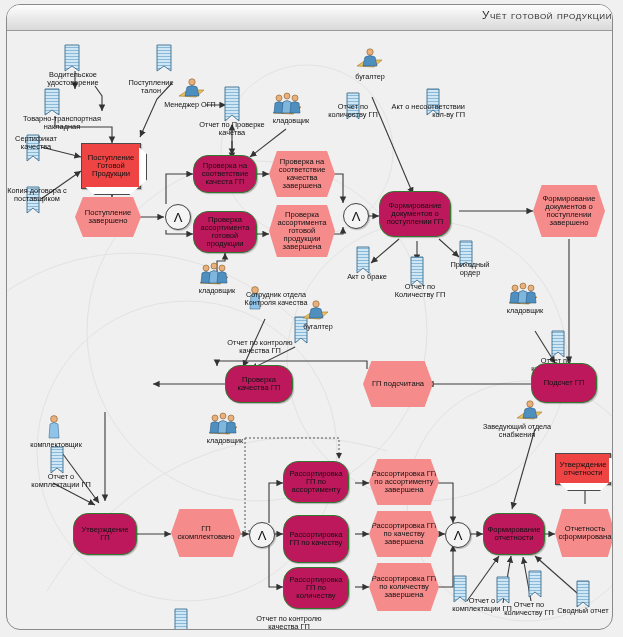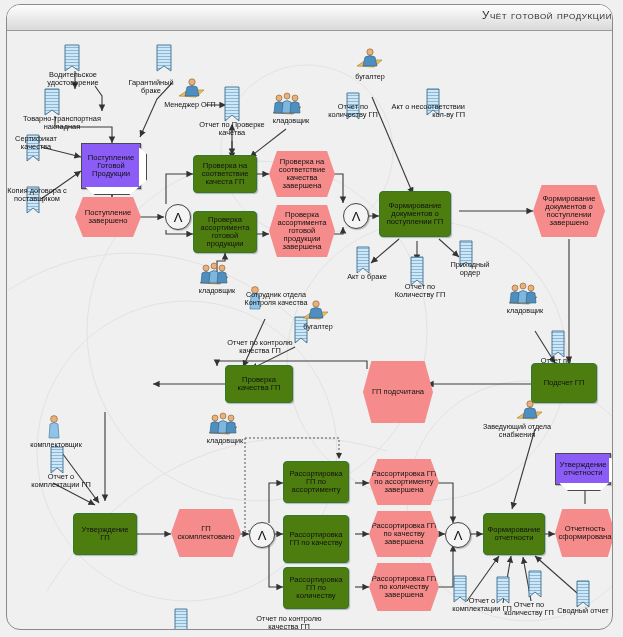--- a/index.html
+++ b/index.html
@@ -10,26 +10,26 @@
   #titlebar{position:absolute;left:0;top:0;width:100%;height:26px;
             background:linear-gradient(to bottom,#fdfdfd 0%,#ededed 45%,#d9d9d9 100%);
             border-bottom:1px solid #9a9a9a;box-sizing:border-box;}
   #titlebar .t{position:absolute;left:0;right:0;top:4px;text-align:right;
             font-size:11.5px;letter-spacing:.6px;color:#2b2b2b;font-variant:small-caps;}
   #canvas{position:absolute;left:0;top:26px;width:607px;height:599px;text-decoration:underline;}
   svg.layer{position:absolute;left:0;top:0;width:607px;height:599px;pointer-events:none;}
 
   .node{position:absolute;box-sizing:border-box;display:flex;align-items:center;justify-content:center;
         text-align:center;line-height:1.05;color:#111;}
-  .fn{background:#4d7c0f;border:1px solid #2f7a2f;border-radius:4px;font-size:7.6px;padding:1px 2px;
+  .fn{background:#be185d;border:1px solid #2f7a2f;border-radius:15px;font-size:7.6px;padding:1px 2px;
       box-shadow:1px 1px 1px rgba(0,0,0,.25);}
   .ev{background:#f58b8b;font-size:7.6px;padding:1px 2px;
       clip-path:polygon(12% 0,88% 0,100% 50%,88% 100%,12% 100%,0 50%);
       filter:drop-shadow(1px 1px 1px rgba(0,0,0,.28));}
-  .pi{background:#8b5cf6;border:1px solid #4a4a4a;font-size:7.6px;padding:1px 2px;
+  .pi{background:#ef4444;border:1px solid #4a4a4a;font-size:7.6px;padding:1px 2px;
       box-shadow:1px 1px 1px rgba(0,0,0,.2);text-align:center;}
   .pi::after{content:"";position:absolute;right:-7px;top:3px;width:7px;height:calc(100% - 6px);
       background:#fff;border:1px solid #4a4a4a;border-left:none;
       clip-path:polygon(0 0,100% 18%,100% 82%,0 100%);}
   .pi::before{content:"";position:absolute;left:3px;bottom:-7px;width:calc(100% - 6px);height:7px;
       background:#fff;border:1px solid #4a4a4a;border-top:none;
       clip-path:polygon(0 0,100% 0,82% 100%,18% 100%);}
   .op{position:absolute;width:24px;height:24px;border-radius:50%;background:#f4f4f4;border:1px solid #444;
       display:flex;align-items:center;justify-content:center;font-size:13px;color:#111;
       box-shadow:1px 1px 1px rgba(0,0,0,.22);}
@@ -271,21 +271,21 @@
             <circle cx="14" cy="3" r="3" fill="#e8b07a" stroke="#8a5a2a" stroke-width=".6"></circle>
             <circle cx="22" cy="5" r="3" fill="#e8b07a" stroke="#8a5a2a" stroke-width=".6"></circle>
             <path d="M2,10 q4,-3 8,0 l1,10 h-10 z" fill="#4e8fc0" stroke="#2a5d85" stroke-width=".6"></path>
             <path d="M10,9 q4,-3 8,0 l1,11 h-10 z" fill="#7fb6dd" stroke="#2a5d85" stroke-width=".6"></path>
             <path d="M18,10 q4,-3 8,0 l1,10 h-10 z" fill="#4e8fc0" stroke="#2a5d85" stroke-width=".6"></path>
           </g>
         </g>
       </svg>
 
       <div class="lbl" style="left:30px;top:40px;width:72px;">Водительское удостоверение</div>
-      <div class="lbl" style="left:112px;top:48px;width:64px;">Гарантийный браке</div>
+      <div class="lbl" style="left:112px;top:48px;width:64px;">Поступление талон</div>
       <div class="lbl" style="left:10px;top:84px;width:90px;">Товарно-транспортная накладная</div>
       <div class="lbl" style="left:0px;top:104px;width:58px;">Сертификат качества</div>
       <div class="lbl" style="left:0px;top:156px;width:60px;">Копия договора с поставщиком</div>
       <div class="lbl" style="left:190px;top:90px;width:70px;">Отчет по Проверке качетва</div>
       <div class="lbl" style="left:318px;top:72px;width:56px;">Отчет по количеству ГП</div>
       <div class="lbl" style="left:378px;top:72px;width:80px;text-align:right;">Акт о несоответствии кол-ву ГП</div>
       <div class="lbl" style="left:332px;top:242px;width:56px;">Акт о браке</div>
       <div class="lbl" style="left:382px;top:252px;width:62px;">Отчет по Количеству ГП</div>
       <div class="lbl" style="left:434px;top:230px;width:58px;">Приходный ордер</div>
       <div class="lbl" style="left:518px;top:326px;width:62px;">Отчет по количеству ГП</div>
@@ -318,21 +318,21 @@
       <div class="node fn" style="left:66px;top:482px;width:64px;height:42px;">Утверждение ГП</div>
       <div class="node fn" style="left:276px;top:430px;width:66px;height:42px;">Рассортировка ГП по ассортименту</div>
       <div class="node fn" style="left:276px;top:484px;width:66px;height:48px;">Рассортировка ГП по качеству</div>
       <div class="node fn" style="left:276px;top:536px;width:66px;height:42px;">Рассортировка ГП по количеству</div>
       <div class="node fn" style="left:476px;top:482px;width:62px;height:42px;">Формирование отчетности</div>
 
       <div class="node ev" style="left:68px;top:166px;width:66px;height:40px;">Поступление завершено</div>
       <div class="node ev" style="left:262px;top:120px;width:66px;height:46px;">Проверка на соответствие качества завершена</div>
       <div class="node ev" style="left:262px;top:174px;width:66px;height:52px;">Проверка ассортимента готовой продукции завершена</div>
       <div class="node ev" style="left:526px;top:154px;width:72px;height:52px;">Формирование документов о поступлении завершено</div>
-      <div class="node ev" style="left:356px;top:330px;width:70px;height:62px;">ГП подсчитана</div>
+      <div class="node ev" style="left:356px;top:330px;width:70px;height:46px;">ГП подсчитана</div>
       <div class="node ev" style="left:164px;top:478px;width:70px;height:48px;">ГП скомплектовано</div>
       <div class="node ev" style="left:362px;top:428px;width:70px;height:46px;">Рассортировка ГП по ассортименту завершена</div>
       <div class="node ev" style="left:362px;top:480px;width:70px;height:46px;">Рассортировка ГП по качеству завершена</div>
       <div class="node ev" style="left:362px;top:532px;width:70px;height:48px;">Рассортировка ГП по количеству завершена</div>
       <div class="node ev" style="left:548px;top:478px;width:60px;height:48px;">Отчетность сформирована</div>
 
       <div class="op" style="left:158px;top:173px;">Λ</div>
       <div class="op" style="left:336px;top:172px;">Λ</div>
       <div class="op" style="left:242px;top:491px;">Λ</div>
       <div class="op" style="left:438px;top:491px;">Λ</div>

